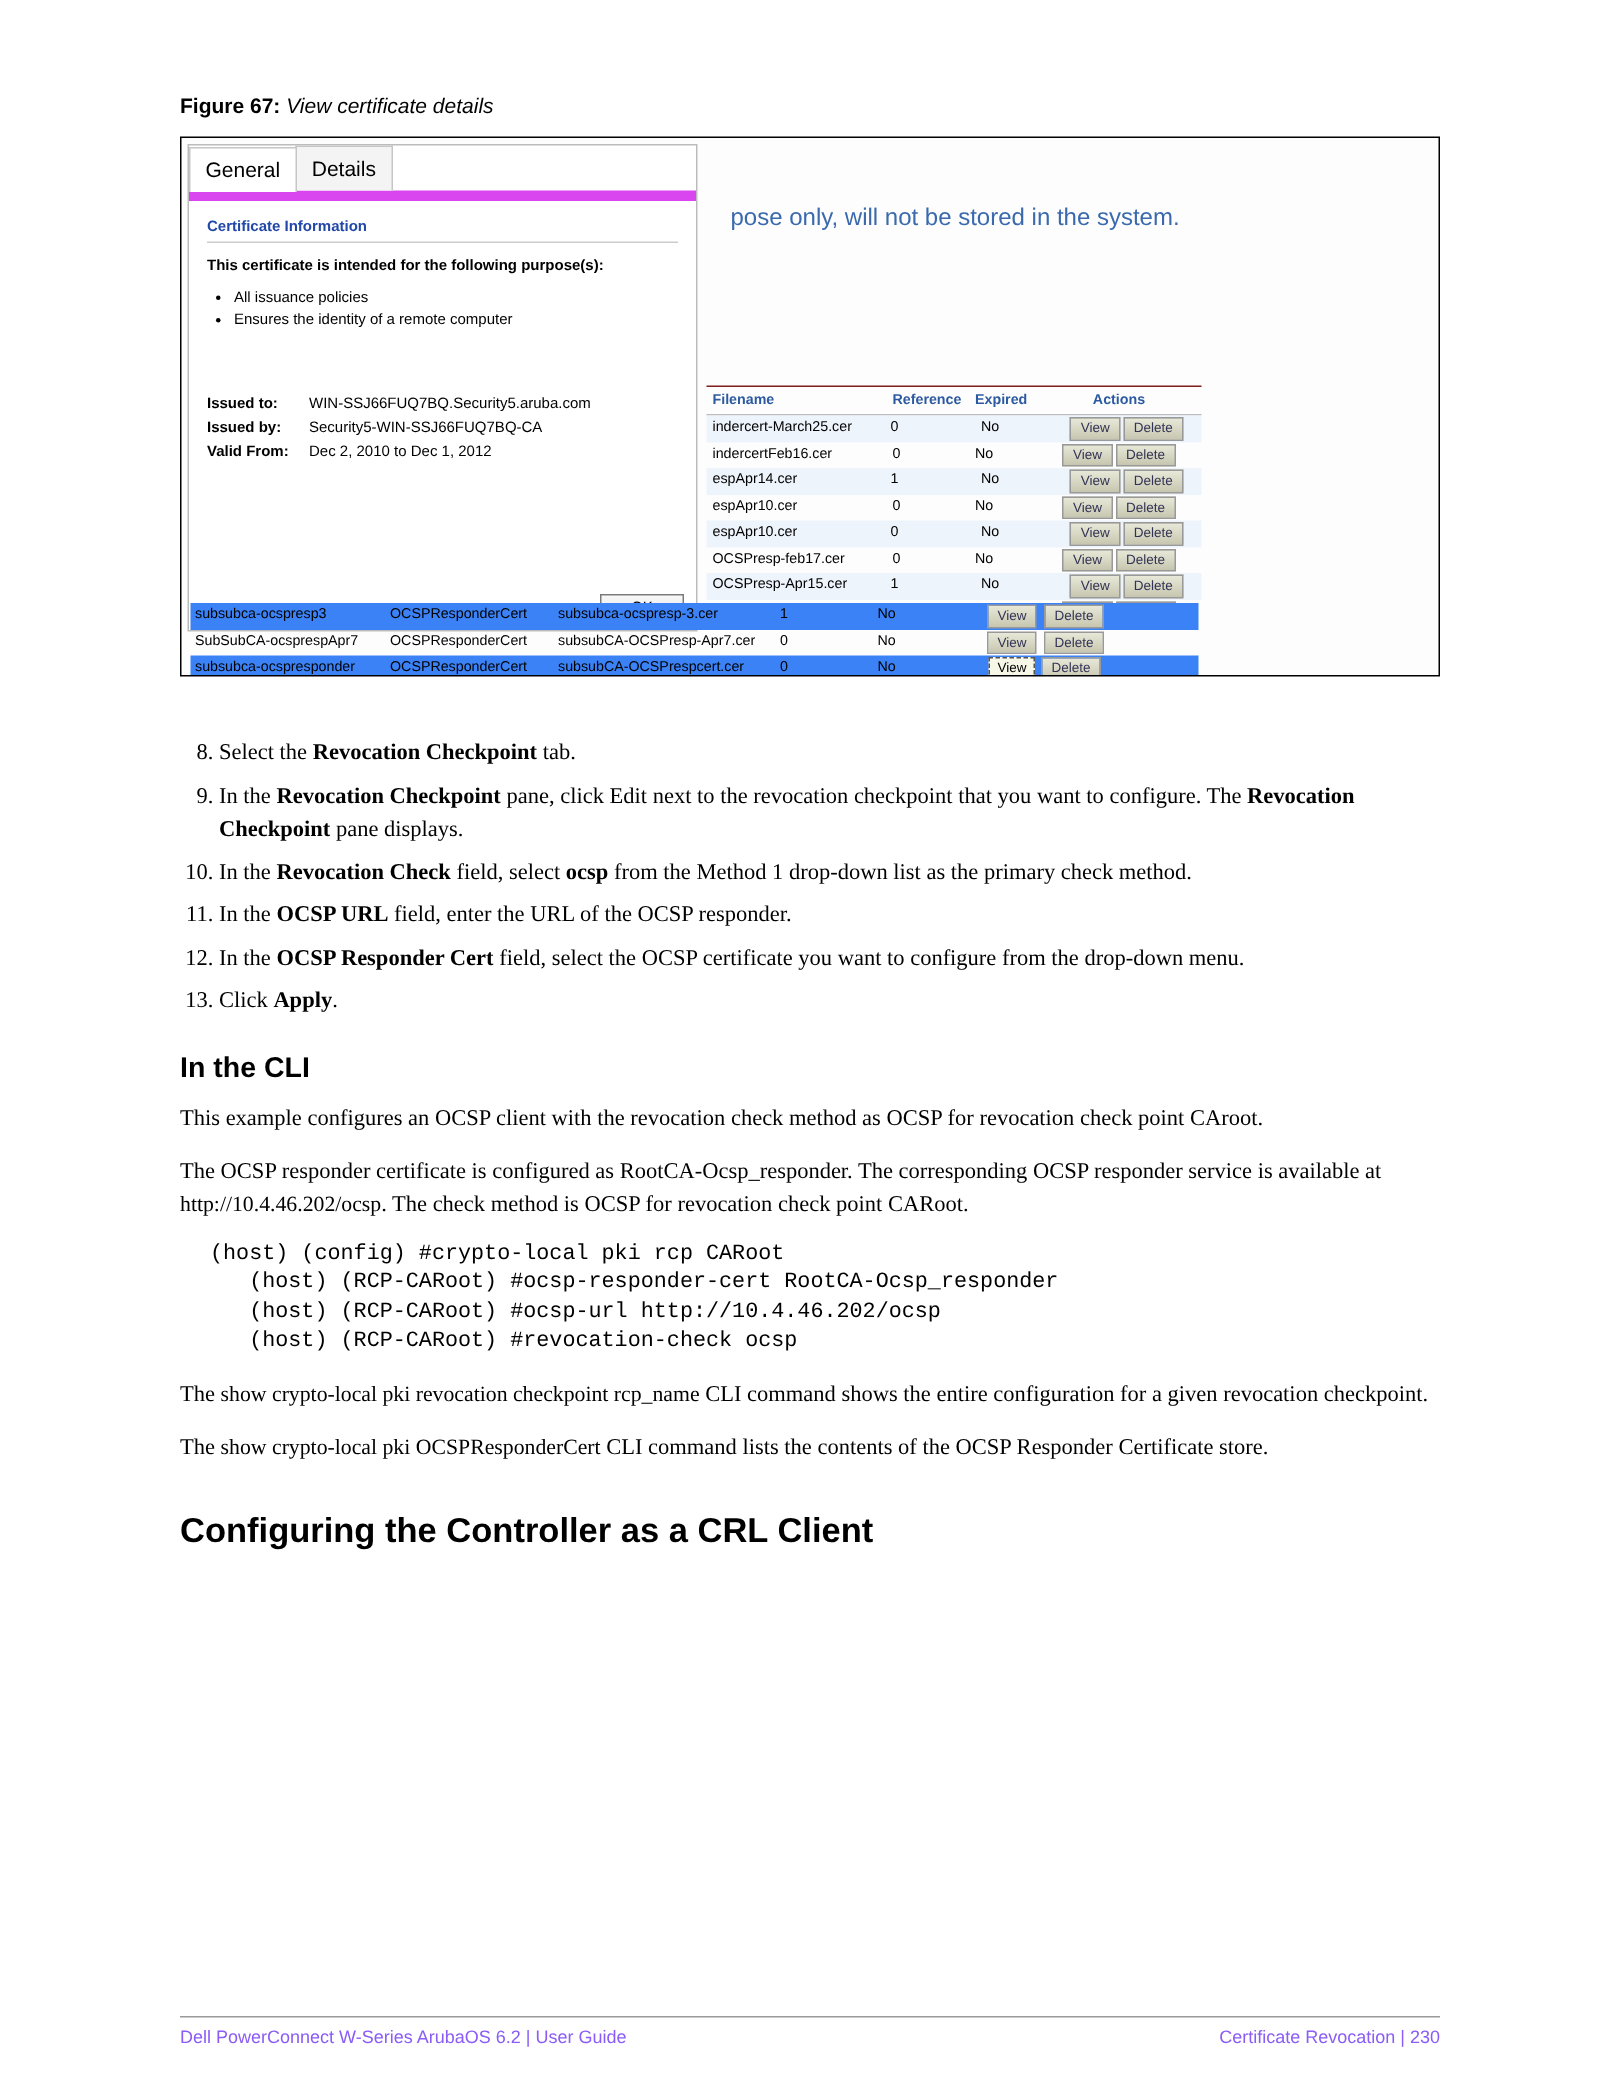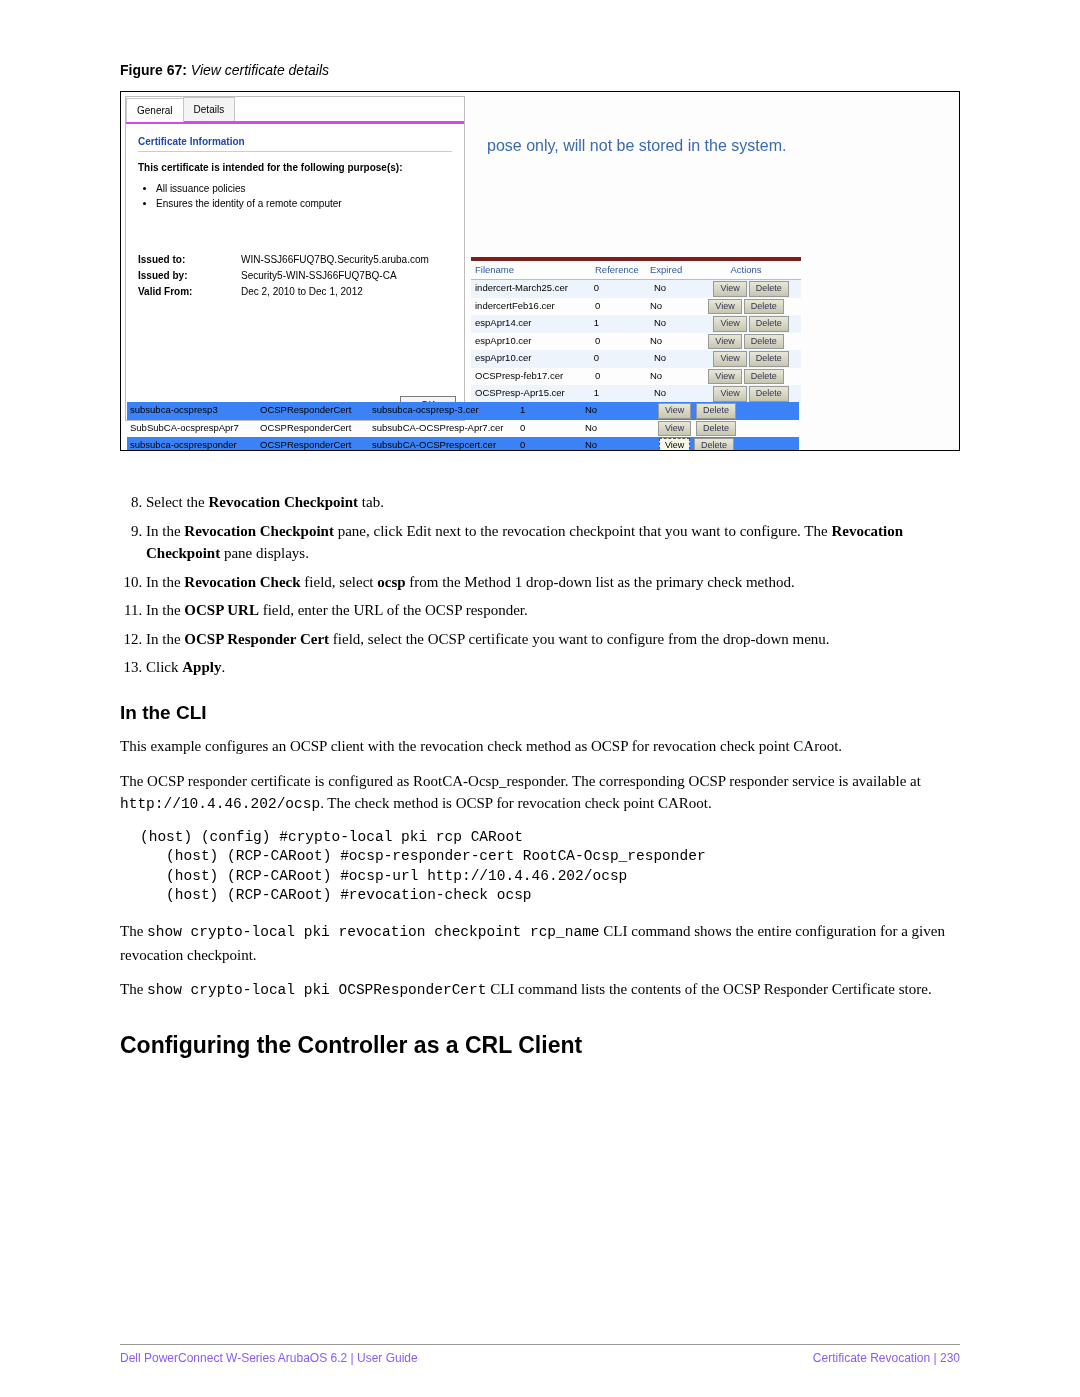--- a/index.html
+++ b/index.html
@@ -30,40 +30,40 @@
   
   .closebox { position:absolute; top:5px; left:325px; width:18px; height:14px; background:#f2f2f2; border:1px solid #c6c6c6; border-radius:2px; font-size:9px; text-align:center; line-height:12px; color:#888; }
   
   .dialog {
     position: absolute;
     top: 4px; left: 4px;
     width: 340px; height: 325px;
     border: 1px solid #bcbcbc;
     background: #fff;
   }
-  .tabs { display:flex; border-bottom:3px solid #d946ef; font-size:10px;text-align:right; }
+  .tabs { display:flex; border-bottom:7px solid #d946ef; font-size:14px;text-align:right; }
   .tab { padding:4px 10px; border:1px solid #c6c6c6; border-bottom:none; background:#f4f4f4; margin-right:-1px; }
   .tab.active { background:#fff; border-top:1px solid #c6c6c6; position:relative; top:1px;}
   .cert-info { padding: 10px 12px; font-size:10.5px; }
   .cert-info-heading { color:#2148a8; font-weight:bold; padding-bottom:2px; border-bottom:1px solid #ccc; margin-bottom:8px; font-size:10px;}
   .cert-purpose { font-weight:bold; font-size:10px; margin-bottom:6px; }
   .cert-purpose-list { padding-left:18px; margin:0 0 30px 0; }
   .cert-purpose-list li { font-size:10px; list-style: disc; }
   .issued { font-size:10px; padding: 0 12px; }
-  .issued-row { display:flex; margin:1px 0;gap:35px; }
+  .issued-row { display:flex; margin:1px 0; }
   .issued-row .lbl { width:68px; font-weight:bold; }
   .okbtn {
     position:absolute; bottom:6px; right:8px;
     width:56px; height:18px; background: linear-gradient(#f8f8f8,#e3e3e3);
     border:1px solid #7a7a7a; font-size:10px; text-align:center; line-height:17px;
   }
   
   .sysmsg { position:absolute; top:42px; left:366px; width:330px; color:#3a6aad; font-size:16px; }
   .rtable { position:absolute; top:165px; left:350px; width:330px; font-size:9.5px; border-collapse:collapse; }
-  .rhead { display:flex; font-weight:normal; color:#2c5aa0; border-top:4px solid #7f1d1d; border-bottom:1px solid #bcbcbc; }
+  .rhead { display:flex; font-weight:bold; color:#2c5aa0; border-top:1px solid #7f1d1d; border-bottom:1px solid #bcbcbc; }
   .rhead > div { padding:2px 4px; }
   .rrow { display:flex; }
   .rrow > div { padding:1px 4px; white-space:nowrap; overflow:hidden; text-overflow: clip; }
   .rrow.alt { background:#eef4fb;gap:10px; }
   .c-file { width:120px; }
   .c-ref { width:55px; text-align:left; }
   .c-exp { width:45px; }
   .c-act { width:110px; text-align:center;}
   .actbtn { display:inline-block; background:linear-gradient(#e8e8d8,#c6c6b0); border:1px solid #999; font-size:9px; padding:0px 6px; margin:0 1px; color:#335; }
   
@@ -78,21 +78,21 @@
   .bc6 { width:130px; padding:1px 2px; text-align:center;}
   .viewbtn-hl { display:inline-block; background:#f7f7e8; border:1px dashed #555; font-size:9px; padding:0 5px; }
   
   ol.steps { list-style: decimal; padding-left: 26px; margin: 0 0 18px 0; }
   ol.steps li { margin-bottom:6px; font-size:15px; }
   ol.steps li::marker { font-family: Georgia, serif; }
   h3.cli { font-family: Arial, Helvetica, sans-serif; font-weight:bold; font-size:19px; margin: 20px 0 8px 0; }
   h2.crl { font-family: Arial, Helvetica, sans-serif; font-weight:bold; font-size:23px; margin: 26px 0 8px 0; }
   p.body { margin: 0 0 12px 0; }
   pre.code { font-family: 'Courier New', monospace; font-size:14.5px; white-space:pre; margin: 8px 0 14px 20px; line-height:1.35;}
-  code.inline { font-family: Liberation Mono, monospace; font-size:14.5px; }
+  code.inline { font-family: Liberation Serif, serif; font-size:14.5px; }
   .footer {
     position:absolute; bottom:30px; left:120px; right:120px;
     border-top:1px solid #999; padding-top:4px;
     display:flex; justify-content:space-between;
     font-family: Arial, Helvetica, sans-serif; font-size:12px; color:#8b5cf6;
   }
 </style>
 </head>
 <body>
 

